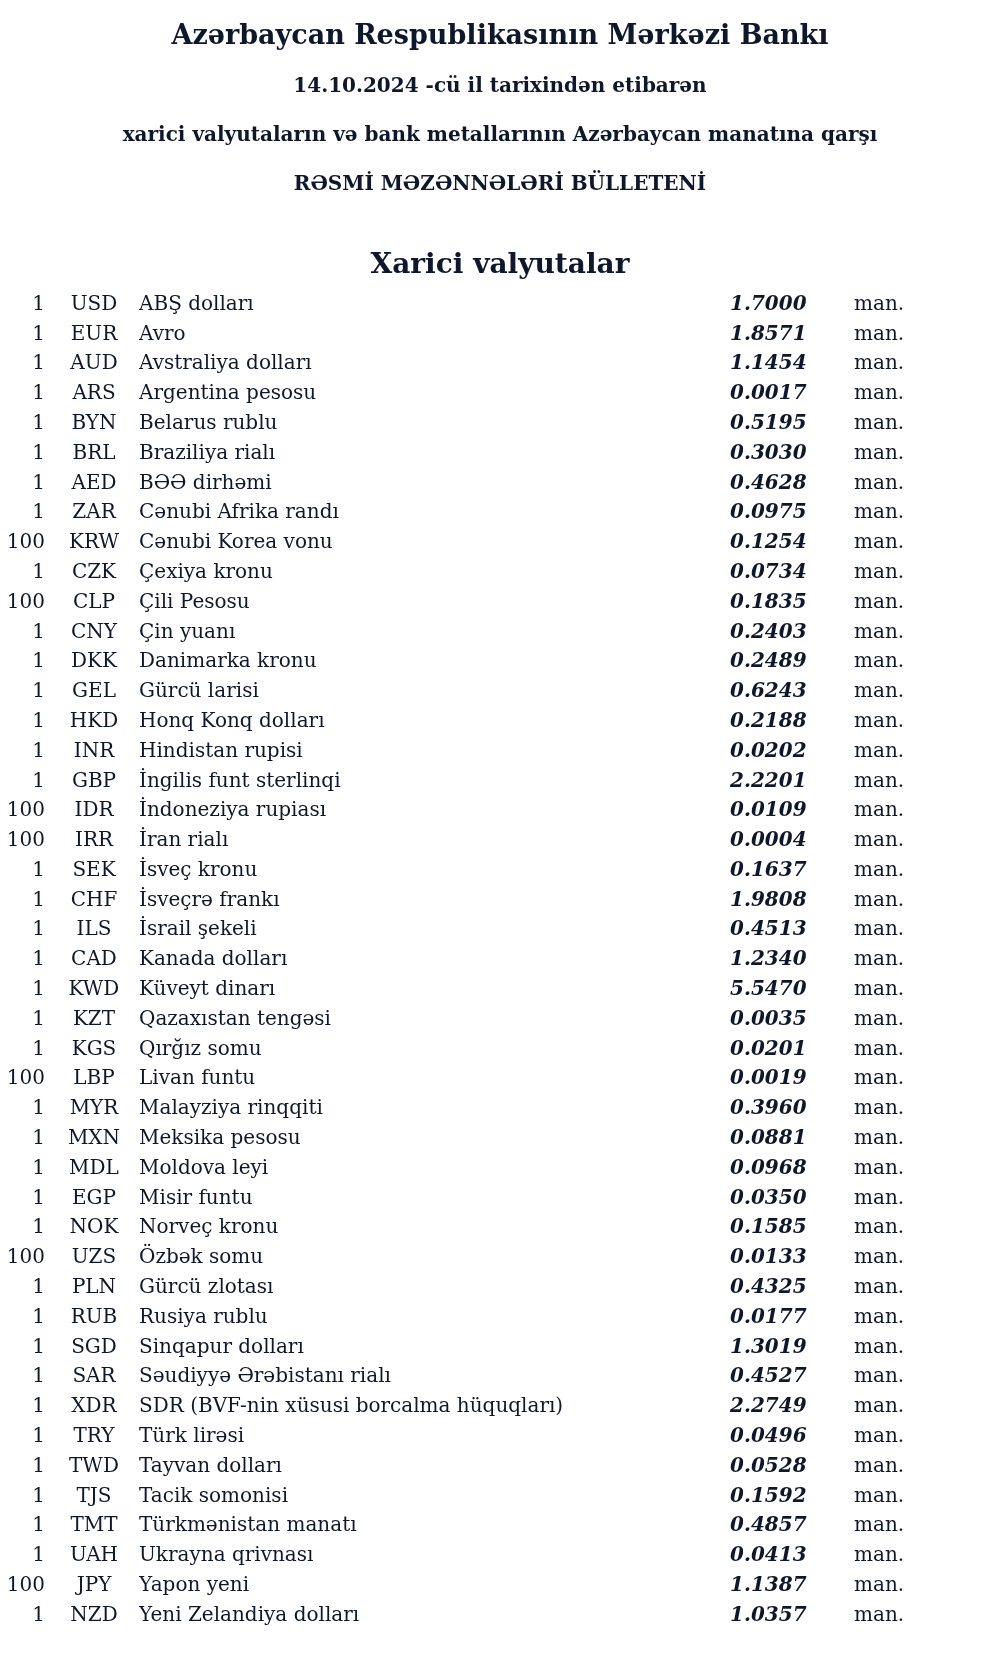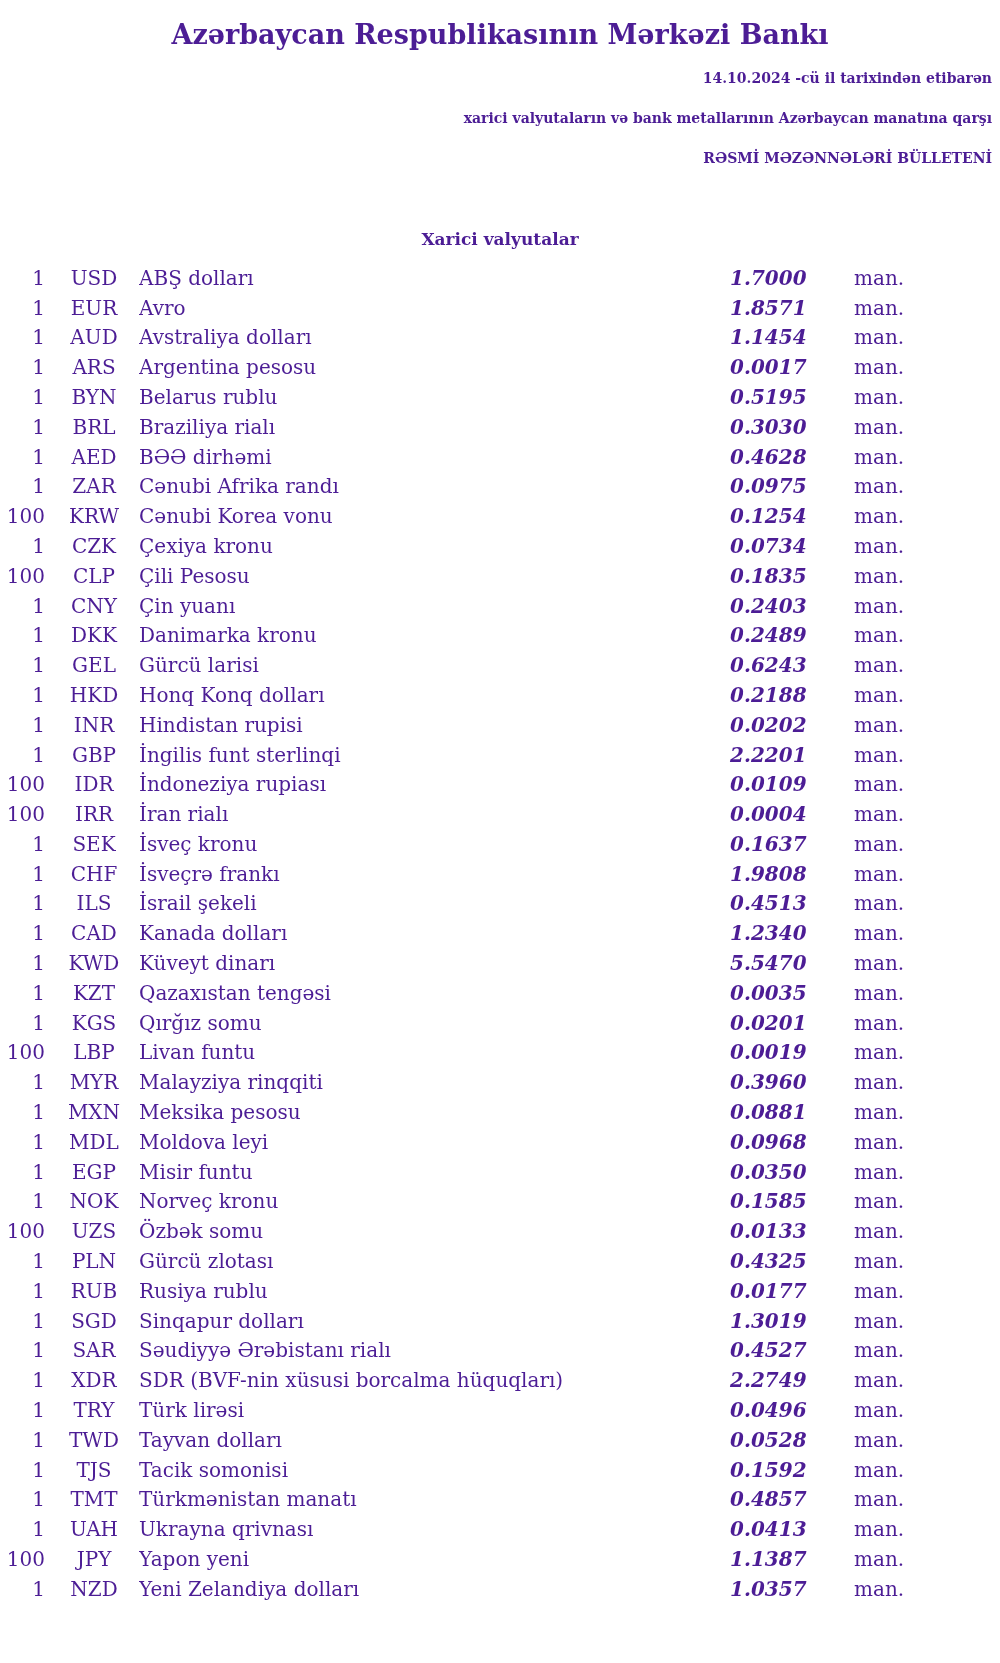--- a/index.html
+++ b/index.html
@@ -2,41 +2,41 @@
 <html><head>
 <meta charset="utf-8">
 <style>
   html, body { margin: 0; padding: 0; background: #ffffff; }
   .page {
     width: 1000px;
     height: 1663px;
     box-sizing: border-box;
     padding-top: 14px;
     background: #ffffff;
-    color: #4c1d95;
+    color: #0f172a;
     font-family: "DejaVu Serif", "Liberation Serif", serif;
     overflow: hidden;
   }
   .bank-title {
     text-align: center;
     font-size: 27px;
     font-weight: bold;
     line-height: 1.25;
     margin: 4px 0 10px 0;
   }
   .subline {
-    text-align: right;
-    font-size: 14px;
+    text-align: center;
+    font-size: 20px;
     font-weight: bold;
     line-height: 32px;
-    margin: 8px;
+    margin: 17px;
   }
   .section-title {
     text-align: center;
-    font-size: 17px;
+    font-size: 28px;
     font-weight: bold;
     margin: 52px 0 0 0;
     line-height: 26px;
   }
   .table {
     margin-top: 12px;
   }
   .row {
     display: flex;
     align-items: baseline;

